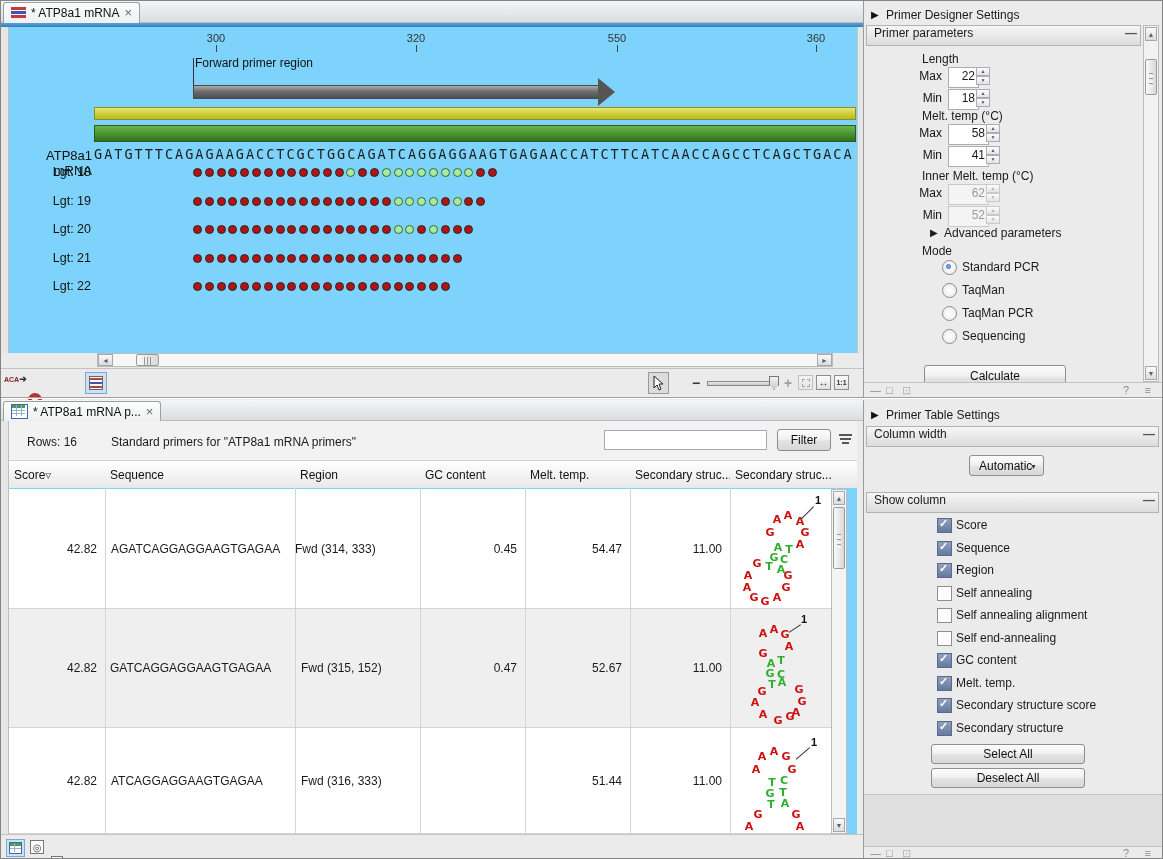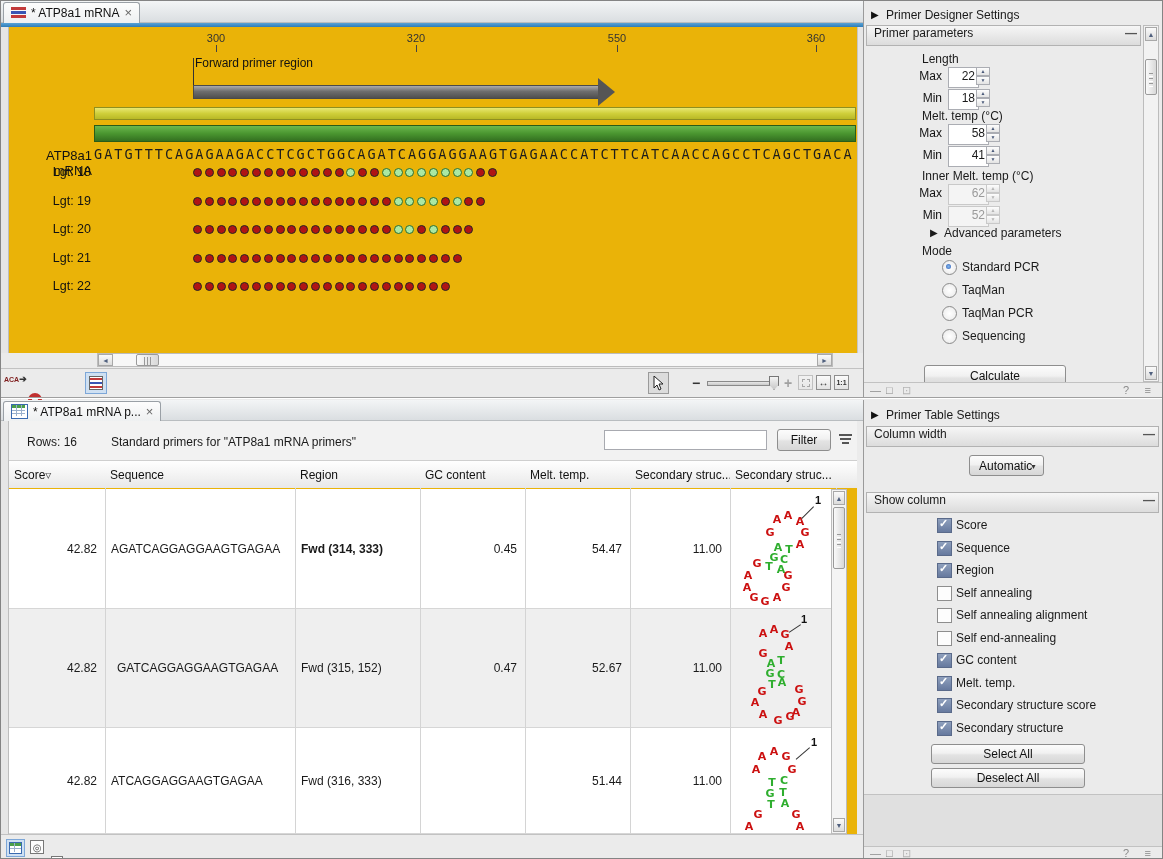--- a/index.html
+++ b/index.html
@@ -5,21 +5,21 @@
   html,body{margin:0;padding:0;background:#d8d8d8;}
   #app{position:relative;width:1163px;height:859px;background:#ebebeb;border:1px solid #848484;
        box-sizing:border-box;overflow:hidden;font-family:"Liberation Sans",sans-serif;font-size:12px;color:#1a1a1a;}
   .abs{position:absolute;box-sizing:border-box;}
   .tabbar{background:linear-gradient(#f3f5f6,#dadee1);border-bottom:1px solid #b9bdc0;}
   .tab{background:linear-gradient(#fdfdfd,#eef0f1);border:1px solid #9aa0a6;border-bottom:none;
        border-radius:3px 3px 0 0;display:flex;align-items:center;gap:5px;padding:0 7px;}
   .tab-label{font-size:12px;color:#111;white-space:nowrap;}
   .close-x{color:#666;font-size:13px;line-height:10px;}
   .accent{background:linear-gradient(#58a3d8,#2f7cb7);}
-  .white-view{background:#eab308;}
+  .white-view{background:#7dd3fc;}
   .sec-hdr{background:linear-gradient(#f6f6f6,#dcdcdc);border:1px solid #b2b2b2;display:flex;}
   .sec-hdr .lbl{padding-left:7px;flex:1;}
   .sec-hdr .dash{width:18px;color:#555;font-weight:bold;text-align:center;}
   .btn{border:1px solid #8e8e8e;border-radius:3px;color:#111;text-align:center;
        background:linear-gradient(#fcfcfc,#f1f1f1 45%,#e3e3e3 55%,#d7d7d7);}
   .numbox{border:1px solid #abadb3;background:#fff;text-align:right;padding:1px 3px 0 0;font-size:12px;}
   .numbox.dis{background:#f4f4f4;color:#9a9a9a;border-color:#c9c9c9;}
   .spin{display:flex;flex-direction:column;width:14px;}
   .spin div{flex:1;border:1px solid #abadb3;background:linear-gradient(#fdfdfd,#e3e3e3);
             font-size:5px;line-height:7px;text-align:center;color:#4a5a7a;}
@@ -312,21 +312,21 @@
       <div class="hdr-cell" style="position: absolute; left: 621px; top: 0px; width: 100px; height: 27px;">
         <span>Secondary struc...</span>
       </div>
       <div class="hdr-cell" style="position: absolute; left: 721px; top: 0px; width: 106px; height: 27px;">
         <span>Secondary struc...</span>
       </div>
       <div class="hdr-cell" style="position: absolute; left: 827px; top: 0px; width: 21px; height: 27px;"></div>
       <div class="abs" style="left: 0px; top: 28px; width: 827px; height: 120px; background: rgb(255, 255, 255); border-bottom: 1px solid rgb(214, 214, 214); overflow: hidden;">
         <div class="abs" style="left: 0px; top: 0px; width: 96px; height: 100%; display: flex; align-items: center; justify-content: flex-end; padding-right: 8px;">42.82</div>
         <div class="abs" style="left: 96px; top: 0px; width: 190px; height: 100%; display: flex; align-items: center; padding-left: 6px;">AGATCAGGAGGAAGTGAGAA</div>
-        <div class="abs" style="left: 286px; top: 0px; width: 125px; height: 100%; display: flex; align-items: center; padding-left: 6px; font-weight: bold;">Fwd  (314, 333)</div>
+        <div class="abs" style="left: 286px; top: 0px; width: 125px; height: 100%; display: flex; align-items: center; ">Fwd  (314, 333)</div>
         <div class="abs" style="left: 411px; top: 0px; width: 105px; height: 100%; display: flex; align-items: center; justify-content: flex-end; padding-right: 8px;">0.45</div>
         <div class="abs" style="left: 516px; top: 0px; width: 105px; height: 100%; display: flex; align-items: center; justify-content: flex-end; padding-right: 8px;">54.47</div>
         <div class="abs" style="left: 621px; top: 0px; width: 100px; height: 100%; display: flex; align-items: center; justify-content: flex-end; padding-right: 8px;">11.00</div>
         <div class="abs" style="left: 725px; top: 6px; width: 100px; height: 118px;">
           <span class="struct-letter" style="left: 43px; top: 24px; color: rgb(204, 17, 17);">A</span>
           <span class="struct-letter" style="left: 54px; top: 20px; color: rgb(204, 17, 17);">A</span>
           <span class="struct-letter" style="left: 66px; top: 26px; color: rgb(204, 17, 17);">A</span>
           <span class="struct-letter" style="left: 36px; top: 37px; color: rgb(204, 17, 17);">G</span>
           <span class="struct-letter" style="left: 71px; top: 37px; color: rgb(204, 17, 17);">G</span>
           <span class="struct-letter" style="left: 66px; top: 49px; color: rgb(204, 17, 17);">A</span>
@@ -343,21 +343,21 @@
           <span class="struct-letter" style="left: 31px; top: 106px; color: rgb(204, 17, 17);">G</span>
           <span class="struct-letter" style="left: 43px; top: 102px; color: rgb(204, 17, 17);">A</span>
           <span class="struct-letter" style="left: 54px; top: 80px; color: rgb(204, 17, 17);">G</span>
           <span class="struct-letter" style="left: 52px; top: 92px; color: rgb(204, 17, 17);">G</span>
           <div class="abs" style="left: 80px; top: 12px; width: 16.9706px; height: 1px; background: rgb(51, 51, 51); transform: rotate(135deg); transform-origin: 0px 0px;"></div>
           <div class="abs" style="left: 84px; top: 5px; transform: translate(-50%, -50%); font-weight: bold; font-size: 11px; color: rgb(17, 17, 17);">1</div>
         </div>
       </div>
       <div class="abs" style="left: 0px; top: 148px; width: 827px; height: 119px; background: rgb(239, 239, 239); border-bottom: 1px solid rgb(214, 214, 214); overflow: hidden;">
         <div class="abs" style="left: 0px; top: 0px; width: 96px; height: 100%; display: flex; align-items: center; justify-content: flex-end; padding-right: 8px;">42.82</div>
-        <div class="abs" style="left: 96px; top: 0px; width: 190px; height: 100%; display: flex; align-items: center; padding-left: 12px;">GATCAGGAGGAAGTGAGAA</div>
+        <div class="abs" style="left: 96px; top: 0px; width: 190px; height: 100%; display: flex; align-items: center; padding-left: 5px;">GATCAGGAGGAAGTGAGAA</div>
         <div class="abs" style="left: 286px; top: 0px; width: 125px; height: 100%; display: flex; align-items: center; padding-left: 6px;">Fwd  (315, 152)</div>
         <div class="abs" style="left: 411px; top: 0px; width: 105px; height: 100%; display: flex; align-items: center; justify-content: flex-end; padding-right: 8px;">0.47</div>
         <div class="abs" style="left: 516px; top: 0px; width: 105px; height: 100%; display: flex; align-items: center; justify-content: flex-end; padding-right: 8px;">52.67</div>
         <div class="abs" style="left: 621px; top: 0px; width: 100px; height: 100%; display: flex; align-items: center; justify-content: flex-end; padding-right: 8px;">11.00</div>
         <div class="abs" style="left: 725px; top: 6px; width: 100px; height: 118px;">
           <span class="struct-letter" style="left: 29px; top: 18px; color: rgb(204, 17, 17);">A</span>
           <span class="struct-letter" style="left: 40px; top: 14px; color: rgb(204, 17, 17);">A</span>
           <span class="struct-letter" style="left: 51px; top: 19px; color: rgb(204, 17, 17);">G</span>
           <span class="struct-letter" style="left: 29px; top: 38px; color: rgb(204, 17, 17);">G</span>
           <span class="struct-letter" style="left: 55px; top: 31px; color: rgb(204, 17, 17);">A</span>

